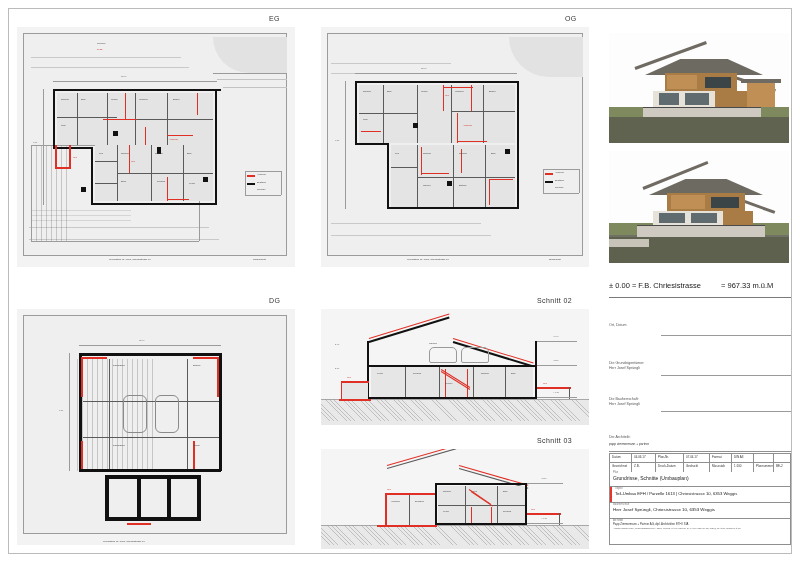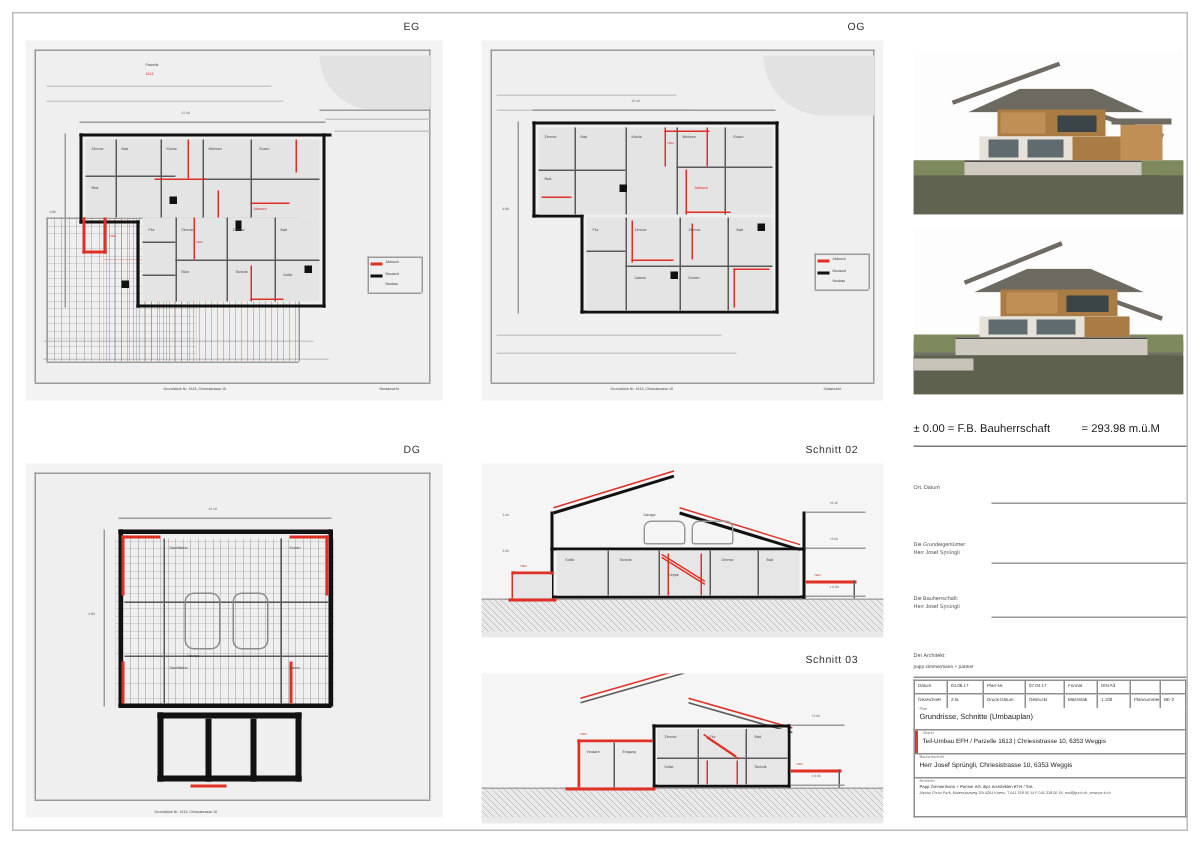--- a/index.html
+++ b/index.html
@@ -567,22 +567,22 @@
       <div class="glassblue" style="left:50px; top:62px; width:26px; height:10px;"></div>
       <div class="glassblue" style="left:82px; top:62px; width:26px; height:10px;"></div>
       <div class="wallwood" style="left:114px; top:60px; width:30px; height:14px;"></div>
       <div class="wallwhite" style="left:28px; top:74px; width:128px; height:12px; background:#cfcac1;"></div>
       <div class="railing" style="left:28px; top:74px; width:128px; height:1px;"></div>
       <div class="shadow" style="left:28px; top:86px; width:140px; height:4px;"></div>
       <div class="ground" style="left:0; top:86px; height:26px; background:#5e614d;"></div>
       <div class="wallwhite" style="left:0; top:88px; width:40px; height:8px; background:#c7c3b8;"></div>
     </div>
 
-    <div class="elev-note" style="left:600px; top:272px;">± 0.00 = F.B. Bauherrschaft</div>
-    <div class="elev-note" style="left:712px; top:272px;">= 293.98 m.ü.M</div>
+    <div class="elev-note" style="left:600px; top:272px;">± 0.00 = F.B. Chriesistrasse</div>
+    <div class="elev-note" style="left:712px; top:272px;">= 967.33 m.ü.M</div>
     <div class="elev-rule" style="left:600px; top:288px; width:182px;"></div>
 
     <div class="panel" style="left:600px; top:296px; width:182px; height:120px;">
       <div class="sig-label" style="left:0; top:18px;">Ort, Datum</div>
       <div class="sig-line" style="left:52px; top:30px; width:130px;"></div>
 
       <div class="sig-label" style="left:0; top:56px; white-space:pre-line;">Die Grundeigentümer:
 Herr Josef Sprüngli</div>
       <div class="sig-line" style="left:52px; top:70px; width:130px;"></div>
 

